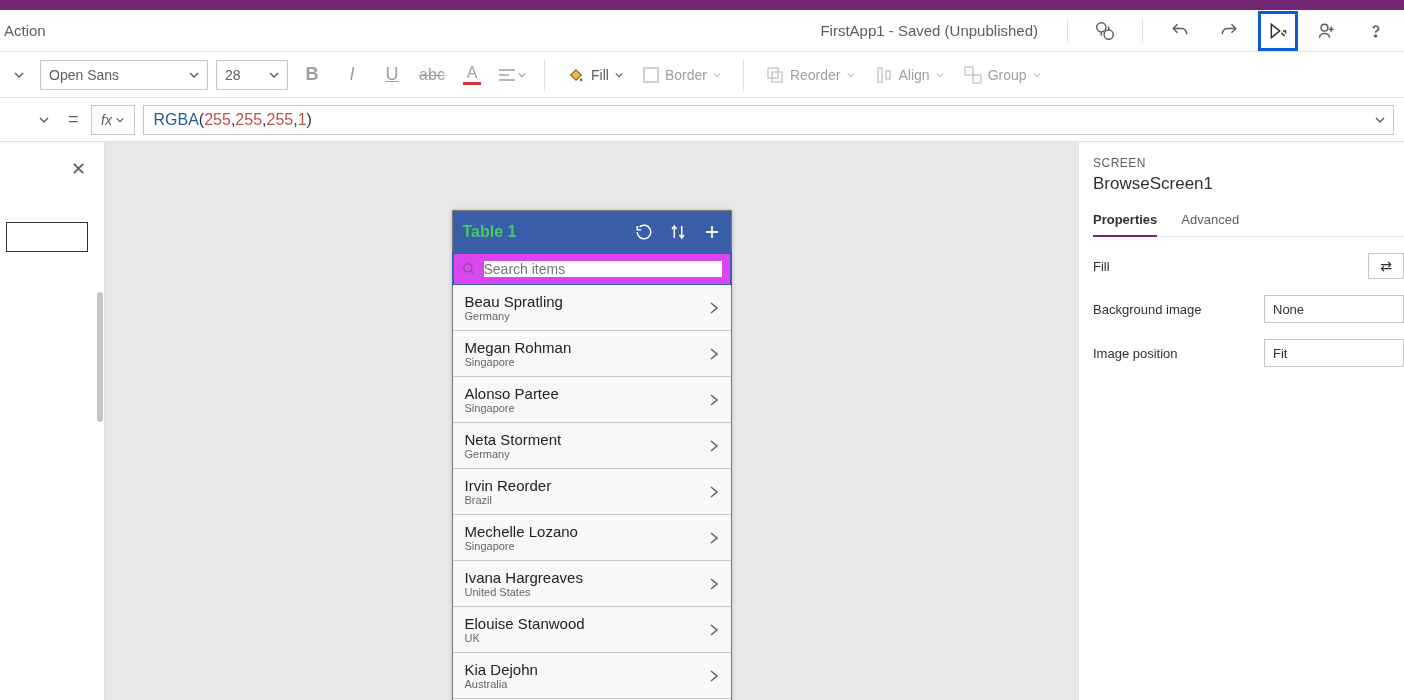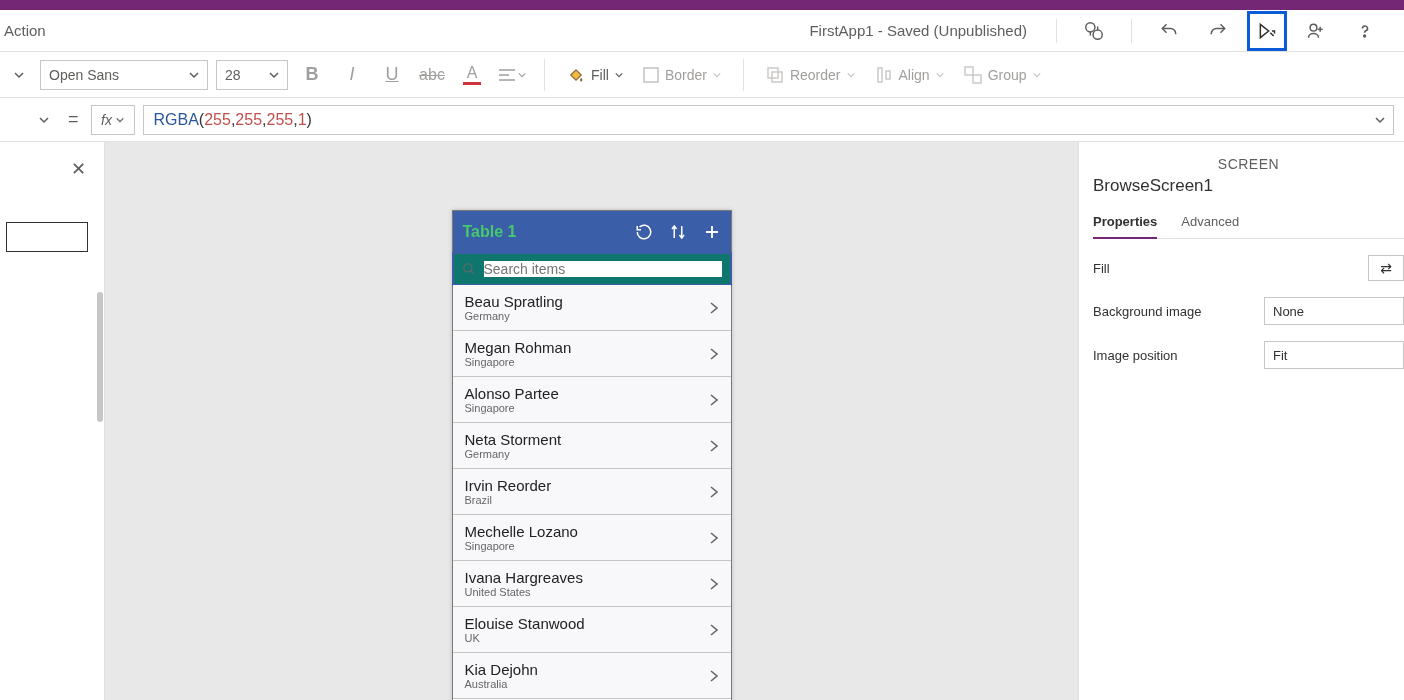--- a/index.html
+++ b/index.html
@@ -2,21 +2,21 @@
 <html><head>
 <meta charset="utf-8">
 <style>
 * { margin: 0; padding: 0; box-sizing: border-box; font-family: "Segoe UI", sans-serif; }
 body { background: #fff; width: 1404px; height: 700px; overflow: hidden; }
 
 .purple-bar { height: 10px; background: #742774; }
 
 .top-bar {
   height: 42px; display: flex; align-items: center; justify-content: space-between;
-  border-bottom: 1px solid #e1e1e1; padding: 0 19px 0 2px;
+  border-bottom: 1px solid #e1e1e1; padding: 0 8px 0 2px;
 }
 .top-left { font-size: 15px; color: #605e5c; padding-left: 2px; }
 .top-right { display: flex; align-items: center; gap: 9px; }
 .app-status { font-size: 15px; color: #605e5c; margin-right: 12px; white-space: nowrap;}
 .top-sep { width: 1px; height: 24px; background: #e1e1e1; margin: 0 8px; }
 .top-icon-btn {
   width: 40px; height: 40px; display: flex; align-items: center; justify-content: center;
   color: #605e5c; cursor: pointer;
 }
 .top-icon-btn.highlight { border: 3px solid #0b5cd5; background:#fff; }
@@ -58,32 +58,32 @@
 .left-scroll-ind { position:absolute; left:97px; top:150px; width:6px; height:130px; background:#c8c6c4; border-radius:3px;}
 
 .canvas-area { flex:1; background:#e8e8e8; display:flex; justify-content:center; align-items:flex-start; overflow:hidden; padding-top:68px;}
 .phone { width:280px; background:#fff; border:1px solid #7a7a7a; box-shadow:0 0 4px rgba(0,0,0,.2); }
 .app-header {
   height:42px; background:#3b5ea9; color:#fff; display:flex; align-items:center; justify-content:space-between;
   padding:0 10px;
 }
 .app-title { color:#45c96b; font-weight:600; font-size:16px;}
 .app-header-icons { display:flex; gap:16px; }
-.search-row { height:34px; border:2px solid #3b5ea9; margin:-1px; display:flex; align-items:center; padding:0 8px; gap:8px; background:#0f766e;}
+.search-row { height:34px; border:2px solid #3b5ea9; margin:-1px; display:flex; align-items:center; padding:0 8px; gap:8px; background:#d946ef;}
 .search-row input { border:none; outline:none; font-size:14px; flex:1; color:#333;}
 .list-item {
   height:46px; border-bottom:1px solid #c8c6c4; display:flex; align-items:center; justify-content:space-between;
   padding:0 12px; background:#f8f8fb;
 }
 .list-text .name { font-size:15px; color:#222;}
 .list-text .sub  { font-size:11px; color:#666;}
 .chev-right { color:#666; }
 
 .props-panel { width:326px; border-left:1px solid #e1e1e1; background:#fff; padding:14px 0 0 14px; position:relative;}
-.props-header-label { font-size:14px; color:#605e5c; letter-spacing:.5px;text-align:center;}
+.props-header-label { font-size:12px; color:#605e5c; letter-spacing:.5px;}
 .props-screen-name { font-size:17px; color:#323130; margin-top:4px;}
 .props-tabs { display:flex; gap:24px; margin-top:18px; border-bottom:1px solid #e1e1e1;}
 .props-tab { padding-bottom:8px; font-size:13px; color:#605e5c; cursor:pointer;}
 .props-tab.active { color:#323130; font-weight:600; border-bottom:2px solid #742774; margin-bottom:-1px;}
 .prop-row { display:flex; align-items:center; justify-content:space-between; margin-top:16px; font-size:13px; color:#323130; padding-right:0;}
 .prop-row .ctrl { width:140px; height:28px; border:1px solid #c8c6c4; display:flex; align-items:center; padding:0 8px; font-size:13px; background:#fff;}
 .fill-swatch { width:36px; height:26px; border:1px solid #c8c6c4; display:flex; align-items:center; justify-content:center; background:#fff;}
 .swap-icon { font-size:14px; }
 
 svg { display:block; }

